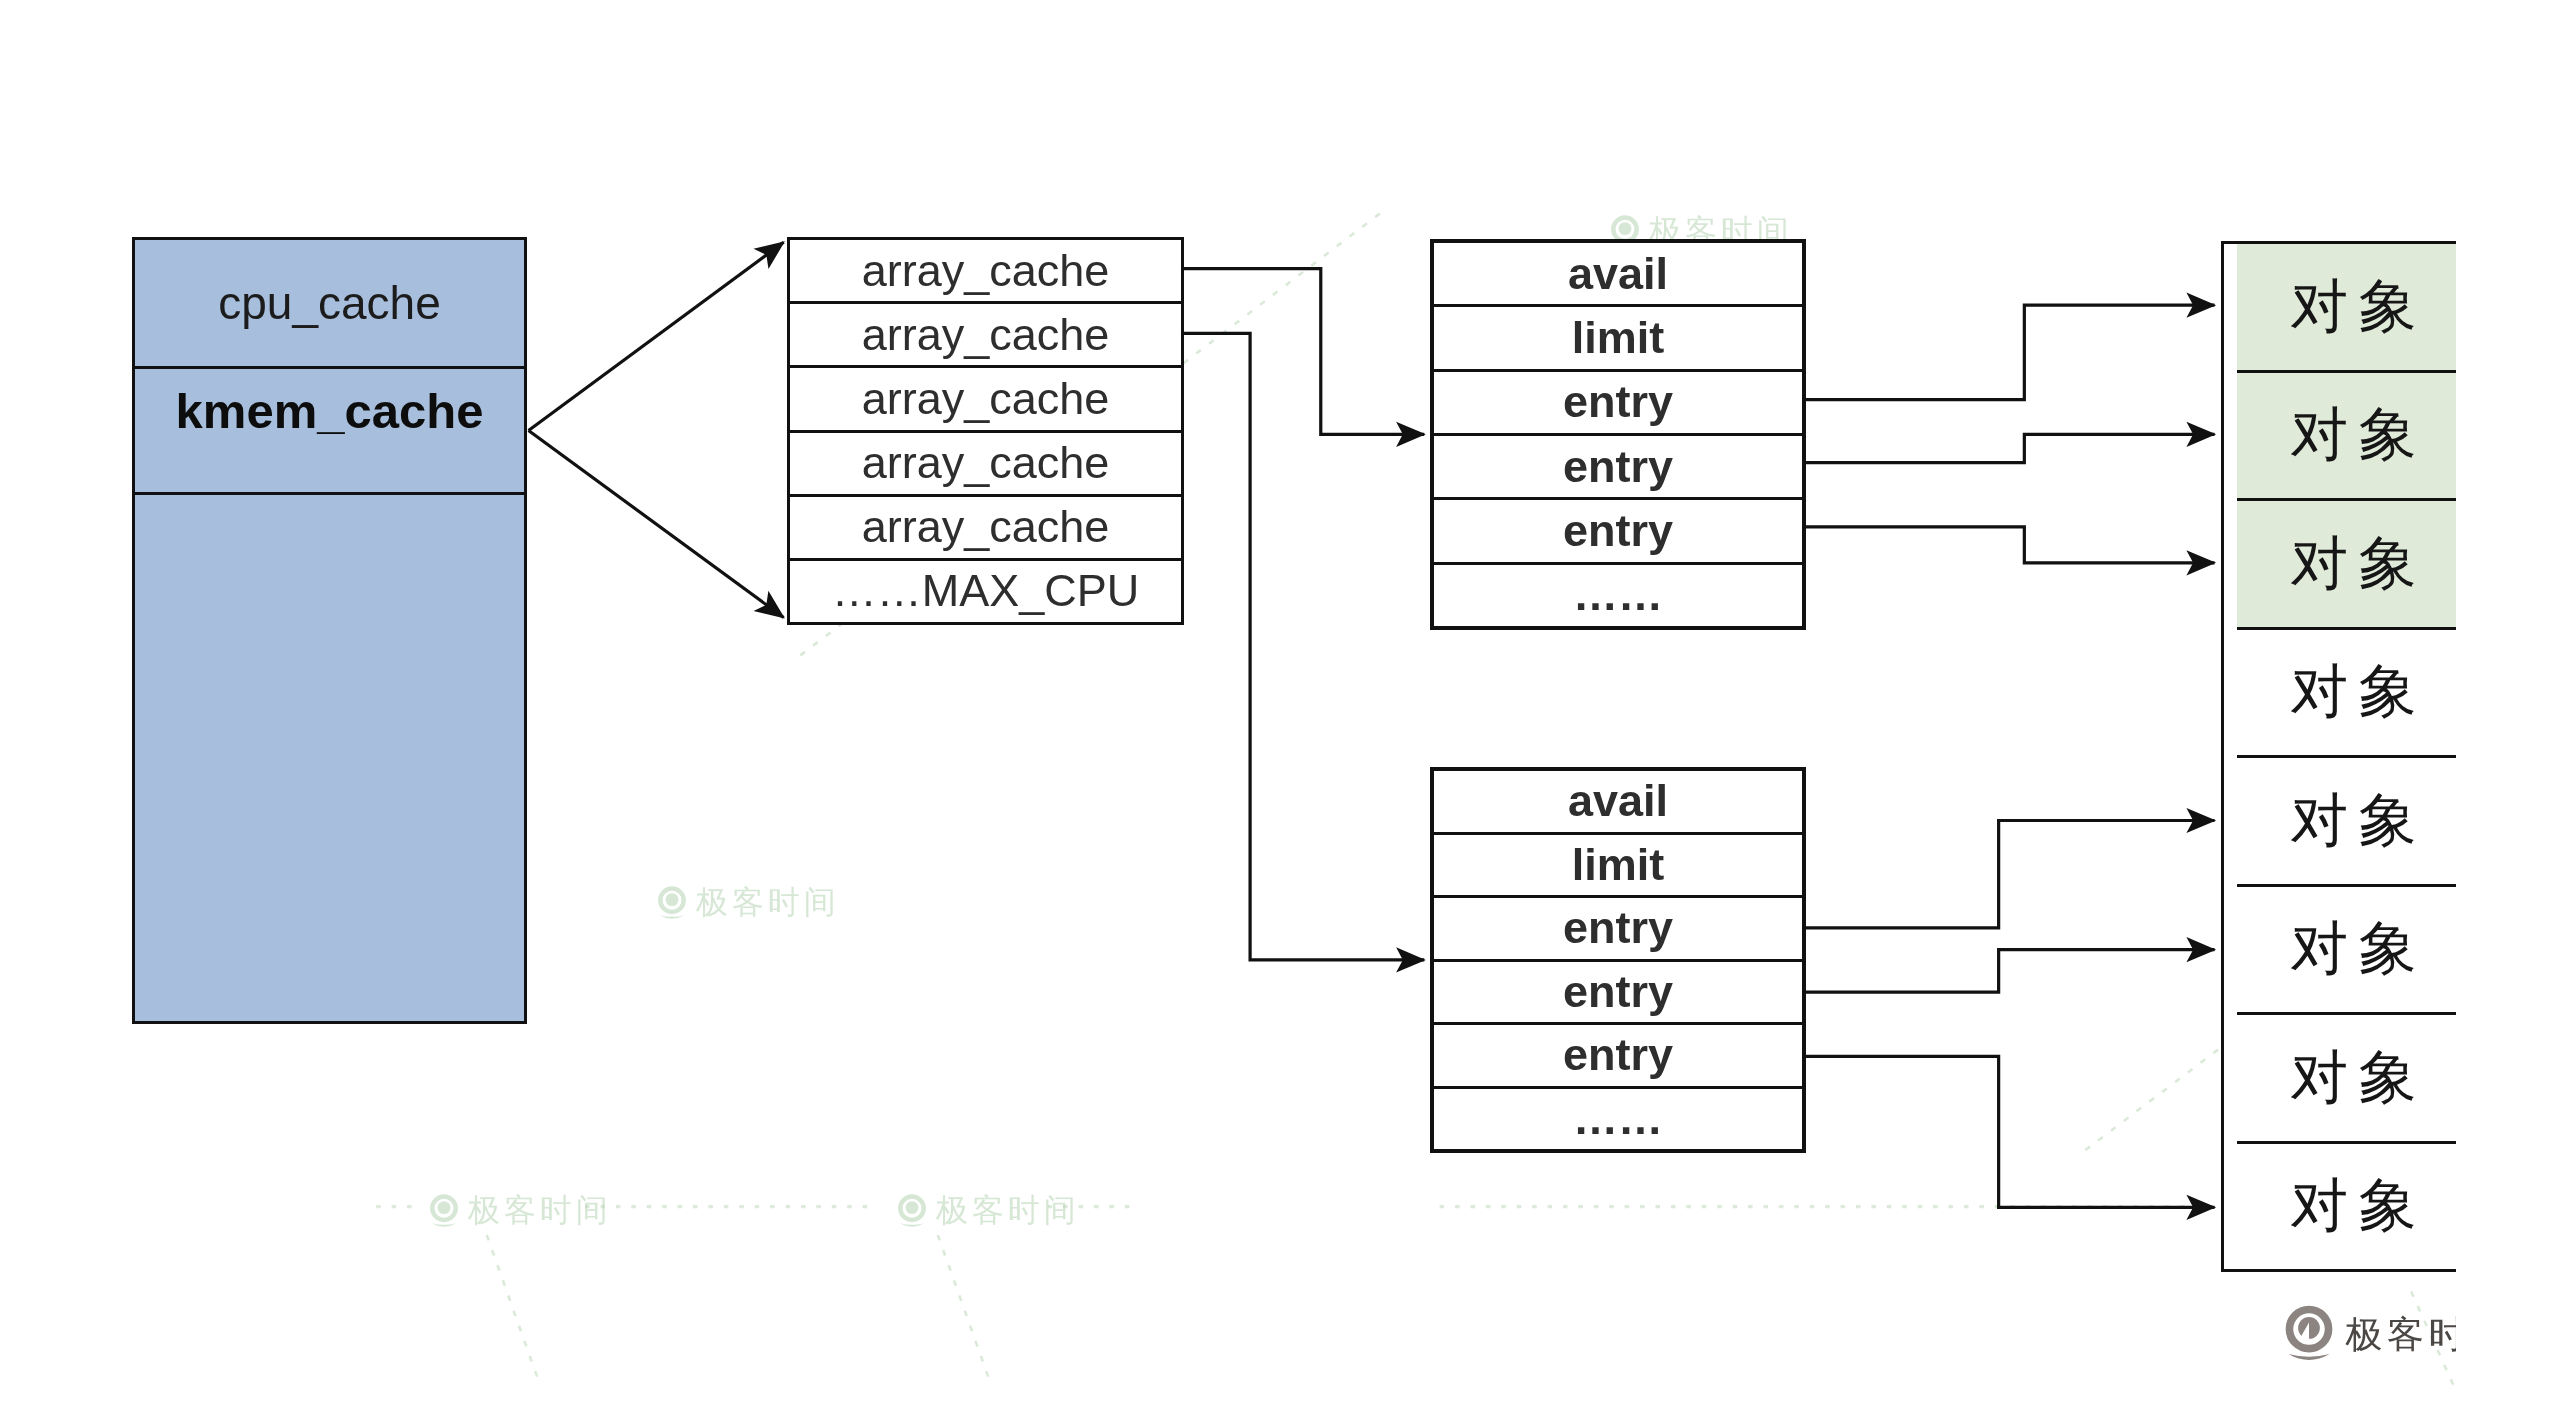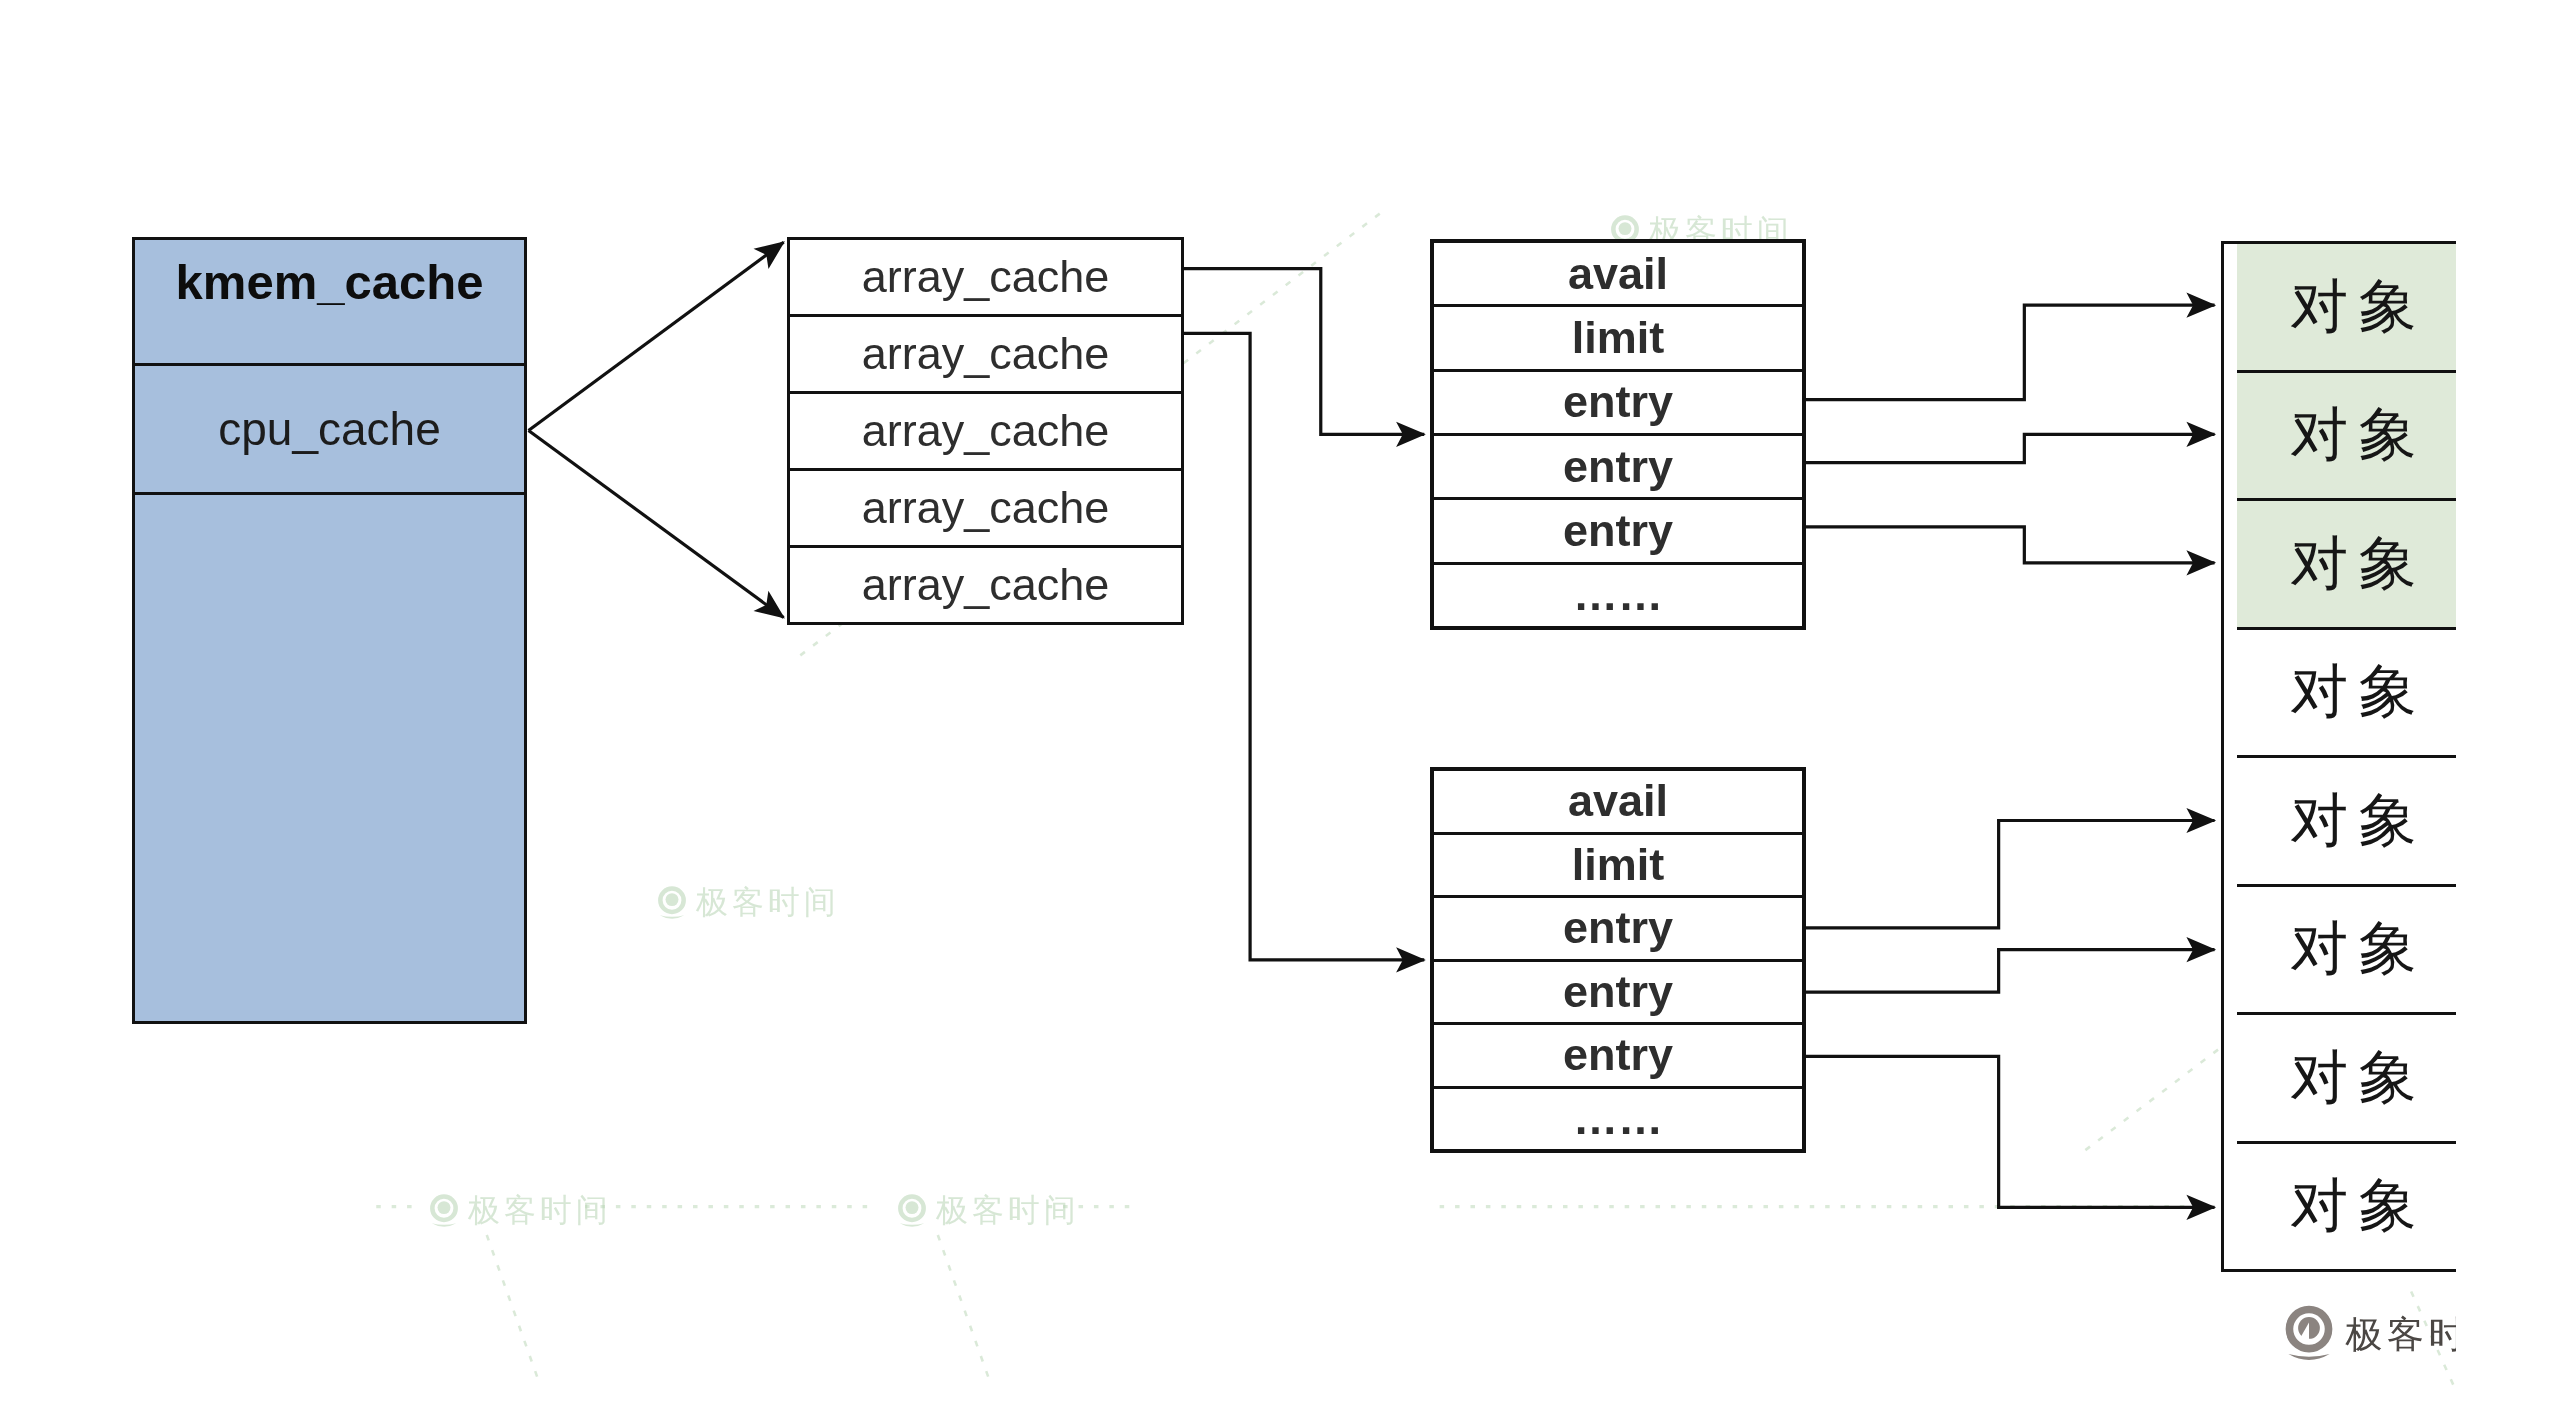--- a/index.html
+++ b/index.html
@@ -104,31 +104,32 @@
   <div class="wm" style="left:2482px;top:879px;">
     <svg width="30" height="35" viewBox="0 0 46 54">
       <circle cx="23" cy="22" r="18" fill="none" stroke="#b7d4b4" stroke-width="7"></circle>
       <circle cx="23" cy="21" r="10" fill="#b7d4b4"></circle>
       <path d="M4,45 Q23,56 42,45 Q23,50 4,45 Z" fill="#b7d4b4"></path>
     </svg>
     <span class="wm-text">极客时间</span>
   </div>
 
   <div class="struct-box">
+    <div class="cell cell-cpu">cpu_cache</div>
     <div class="cell cell-kmem">kmem_cache</div>
-    <div class="cell cell-cpu">cpu_cache</div>
     <div class="cell cell-rest"></div>
   </div>
 
   <div class="tbl tbl-array">
     <div class="row">array_cache</div>
     <div class="row">array_cache</div>
     <div class="row">array_cache</div>
     <div class="row">array_cache</div>
     <div class="row">array_cache</div>
+    <div class="row">……MAX_CPU</div>
   </div>
 
   <div class="tbl tbl-avail tbl-avail-top">
     <div class="row">avail</div>
     <div class="row">limit</div>
     <div class="row">entry</div>
     <div class="row">entry</div>
     <div class="row">entry</div>
     <div class="row">……</div>
   </div>

